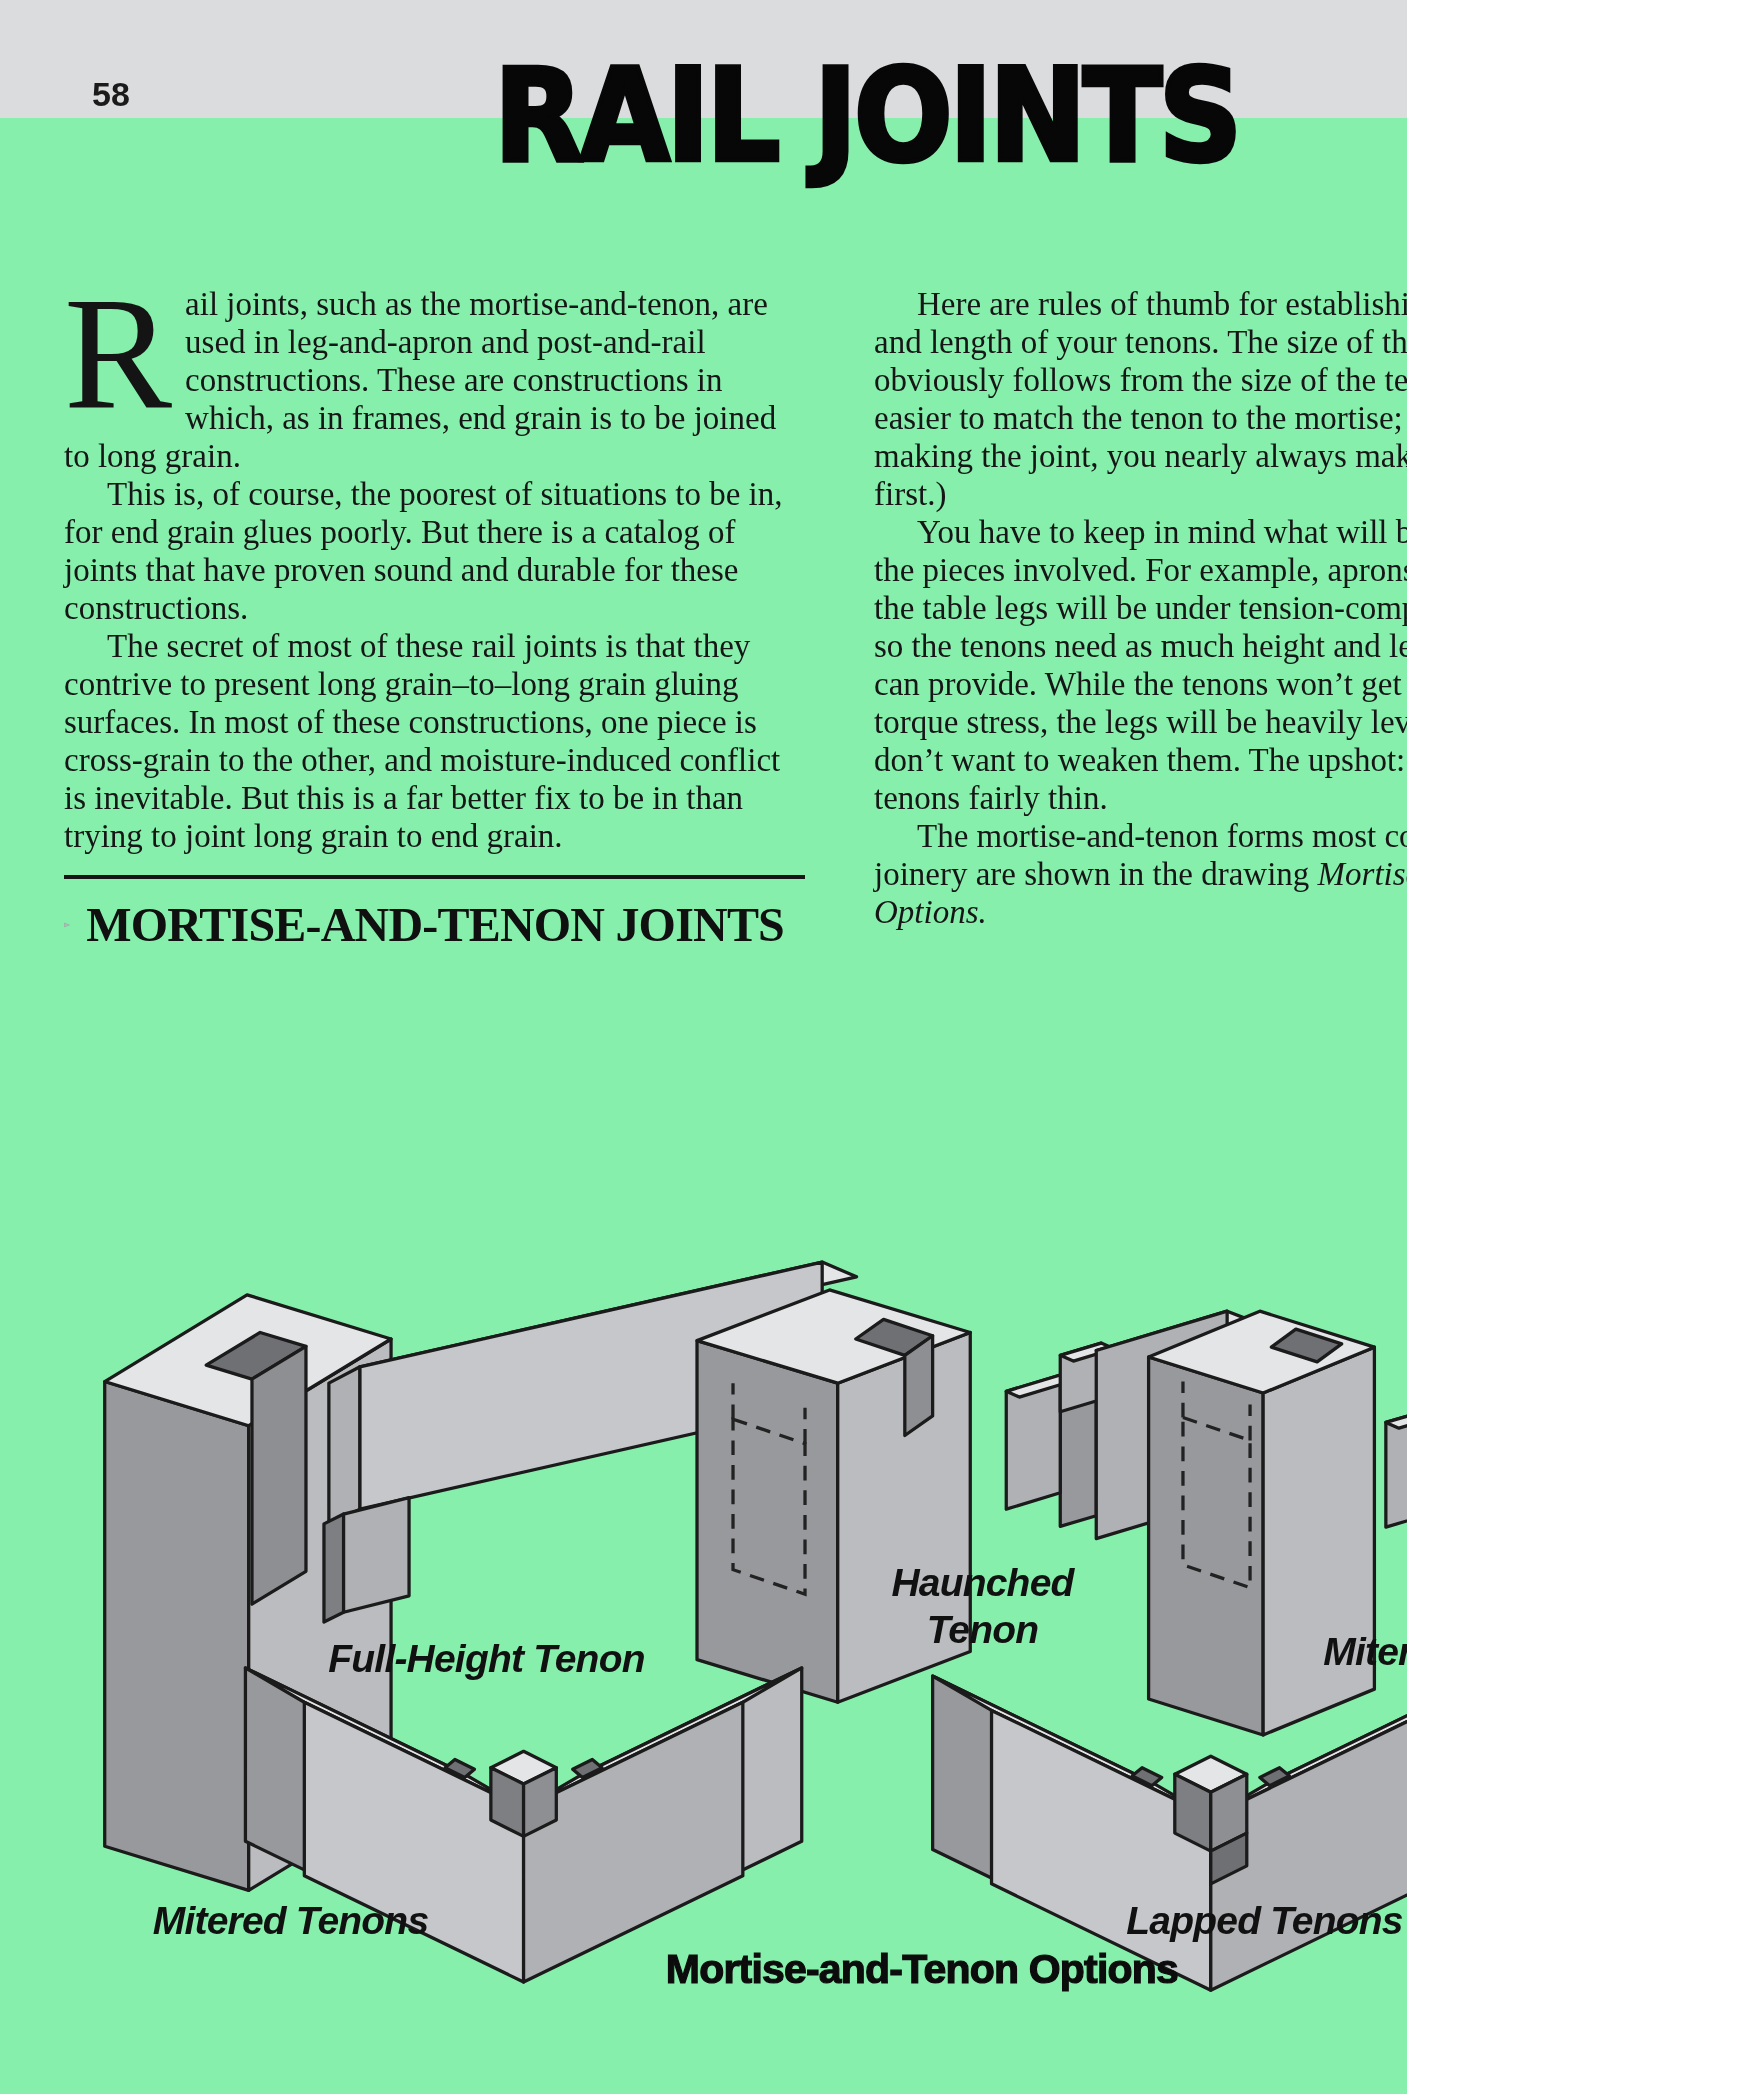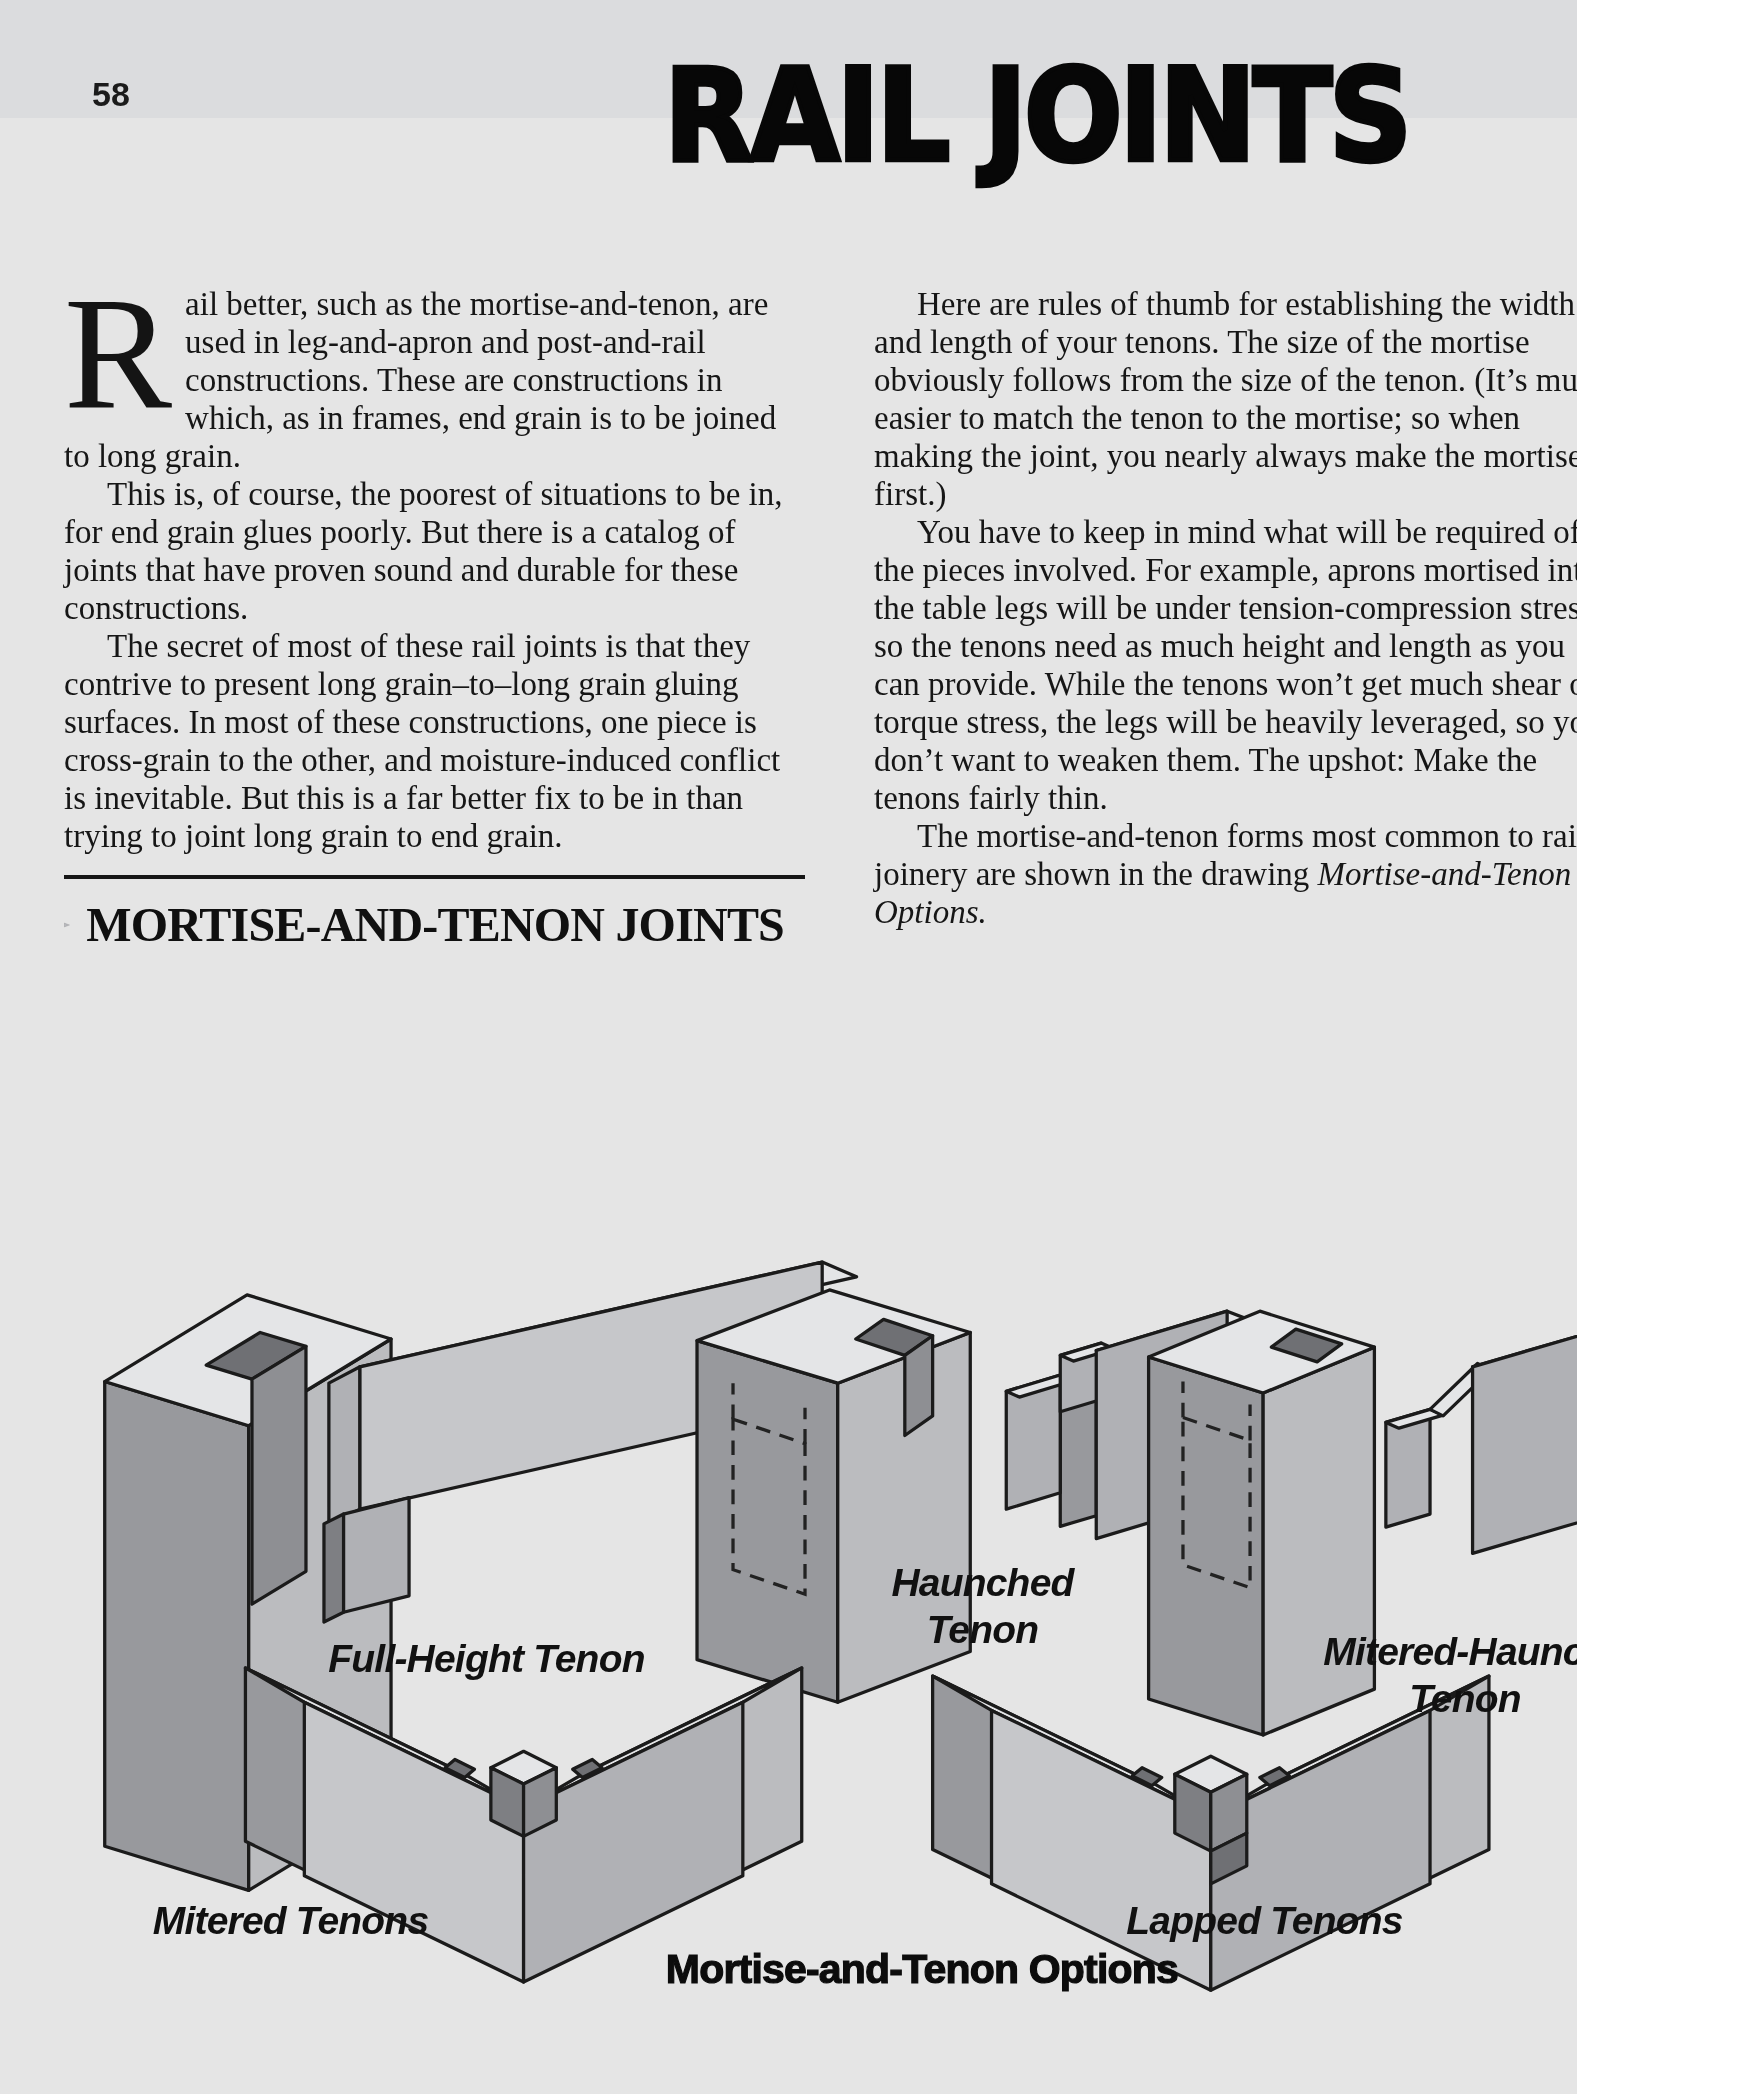--- a/index.html
+++ b/index.html
@@ -1,16 +1,16 @@
 <!DOCTYPE html>
 <html style="font-size:13px"><head>
 <meta charset="utf-8">
 <style>
   html,body{margin:0;padding:0;}
-  .page{position:relative;width:1577px;height:2095px;background:#e5e5e5;overflow:hidden;
+  .page{position:relative;width:1407px;height:2095px;background:#86efac;overflow:hidden;
         font-family:"Liberation Serif", serif;color:#161616;}
   .header-band{position:absolute;left:0;top:0;width:1745px;height:118px;background:#dbdcde;}
   .page-number{position:absolute;left:92px;top:75px;font-family:"Liberation Sans",sans-serif;
         font-weight:bold;font-size:34px;color:#1b1b1b;}
   .page-title{position:absolute;top:52px;right:168px;font-family:"DejaVu Sans","Liberation Sans",sans-serif;
         font-weight:bold;font-size:116px;line-height:1;letter-spacing:-3.3px;color:#070707;
         -webkit-text-stroke:4.1px #070707;transform:scaleY(1.10);transform-origin:top right;white-space:nowrap;}
   .col{position:absolute;top:285px;font-size:33px;line-height:38px;text-align:left;}
   .col-left{left:64px;width:720px;}
   .col-right{left:874px;width:736px;}
@@ -46,21 +46,21 @@
 <body>
 
 <div class="page">
 
   <div class="header-band"></div>
   <div class="page-number">58</div>
   <div class="page-title">RAIL JOINTS</div>
 
   <div class="col col-left">
     <div>
-        <p class="body-para"><span class="drop-cap">R</span><span>ail better, such as the mortise-and-tenon, are used in leg-and-apron and post-and-rail constructions. These are constructions in which, as in frames, end grain is to be joined to long grain.</span></p>
+        <p class="body-para"><span class="drop-cap">R</span><span>ail joints, such as the mortise-and-tenon, are used in leg-and-apron and post-and-rail constructions. These are constructions in which, as in frames, end grain is to be joined to long grain.</span></p>
         <p class="body-para indent"><span>This is, of course, the poorest of situations to be in, for end grain glues poorly. But there is a catalog of joints that have proven sound and durable for these constructions.</span></p>
         <p class="body-para indent"><span>The secret of most of these rail joints is that they contrive to present long grain–to–long grain gluing surfaces. In most of these constructions, one piece is cross-grain to the other, and moisture-induced conflict is inevitable. But this is a far better fix to be in than trying to joint long grain to end grain.</span></p>
       </div>
     <div class="section-rule"></div>
     <div class="section-heading-row">
       <svg width="59" height="46" viewBox="0 0 72 56">
         <polygon points="3,3 69,28 3,53" fill="#b7b8bc" stroke="#77787c" stroke-width="3"></polygon>
       </svg>
       <span class="section-heading">MORTISE-AND-TENON JOINTS</span>
     </div>

